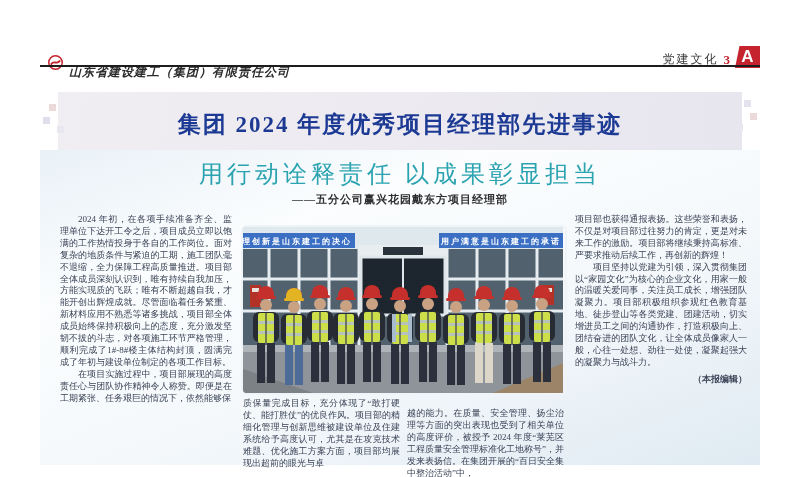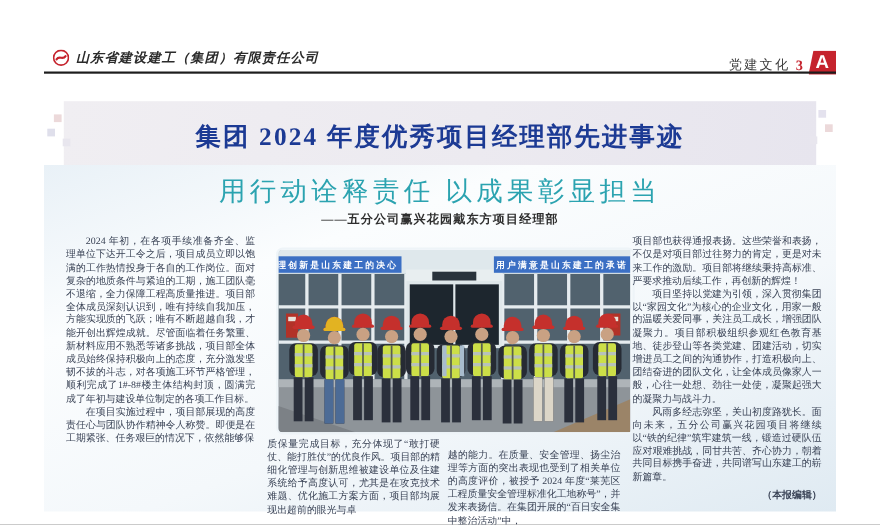--- a/index.html
+++ b/index.html
@@ -7,21 +7,21 @@
     position:relative; width:800px; height:477px; margin:0 auto;
     background:#ffffff; overflow:hidden;
     font-family:"Liberation Serif", serif; color:#3a4356;
   }
   
   .hdr { position:absolute; left:40px; right:40px; top:44px; height:22px; }
   .hdr-left { position:absolute; left:8px; top:0; display:flex; align-items:center; gap:6px; }
   .logo-svg { width:15px; height:15px; display:block; }
   .company {
     font-size:12px; font-weight:bold; color:#2b2b2b; letter-spacing:1px;
-    font-family:Liberation Serif, serif; font-style:italic;
+    font-family:Liberation Serif, serif; font-style:italic;margin-top:20px;
   }
   .hdr-right { position:absolute; right:0; bottom:-2px; display:flex; align-items:flex-end; gap:5px; }
   .section-label { font-size:12px; color:#3c3c3c; letter-spacing:2px; }
   .page-no { font-size:13px; font-weight:bold; color:#c5232d; }
   .a-logo {
     width:25px; height:22px; background:#c5232d; color:#fff;
     display:flex; align-items:center; justify-content:center;
     font-family:"Liberation Sans", sans-serif; font-weight:bold; font-size:17px;
     clip-path:polygon(0 100%, 18% 0, 100% 0, 100% 100%);
   }
@@ -60,21 +60,21 @@
   }
   .col p.ind { text-indent:2em; }
   .col1 { left:20px;  width:172px; }
   .col2 { left:203px; width:157px; top:248px; }
   .col3 { left:367px; width:157px; top:248px;margin-top:10px; }
   .col4 { left:535px; width:172px; }
   .sig { text-align:right !important; margin-top:5px !important; font-weight:bold; }
 
   
   .photo {
-    position:absolute; left:213px; top:77px; width:322px; height:166px; margin:0;
+    position:absolute; left:203px; top:77px; width:322px; height:166px; margin:0;
     border-radius:4px; overflow:hidden; box-shadow:0 0 0 2px #eef4f8;
   }
   .photo svg { display:block; }
   .banner-text { font-family:"Liberation Sans", sans-serif; font-size:8px; fill:#ffffff; letter-spacing:2px; font-weight:bold; }
 </style>
 </head>
 <body>
 
 <div class="page">
 
@@ -197,18 +197,17 @@
       <p>质保量完成目标，充分体现了“敢打硬仗、能打胜仗”的优良作风。项目部的精细化管理与创新思维被建设单位及住建系统给予高度认可，尤其是在攻克技术难题、优化施工方案方面，项目部均展现出超前的眼光与卓</p>
     </div>
 
     <div class="col col3">
       <p>越的能力。在质量、安全管理、扬尘治理等方面的突出表现也受到了相关单位的高度评价，被授予 2024 年度“莱芜区工程质量安全管理标准化工地称号”，并发来表扬信。在集团开展的“百日安全集中整治活动”中，</p>
     </div>
 
     <div class="col col4">
       <p>项目部也获得通报表扬。这些荣誉和表扬，不仅是对项目部过往努力的肯定，更是对未来工作的激励。项目部将继续秉持高标准、严要求推动后续工作，再创新的辉煌！</p>
       <p class="ind">项目坚持以党建为引领，深入贯彻集团以“家园文化”为核心的企业文化，用家一般的温暖关爱同事，关注员工成长，增强团队凝聚力。项目部积极组织参观红色教育基地、徒步登山等各类党建、团建活动，切实增进员工之间的沟通协作，打造积极向上、团结奋进的团队文化，让全体成员像家人一般，心往一处想、劲往一处使，凝聚起强大的凝聚力与战斗力。</p>
-      <p class="ind">风雨多经志弥坚，关山初度路犹长。面向未来，五分公司赢兴花园项目将继续以“铁的纪律”筑牢建筑一线，锻造过硬队伍应对艰难挑战，同甘共苦、齐心协力，朝着共同目标携手奋进，共同谱写山东建工的崭新篇章。</p>
       <p class="sig">（本报编辑）</p>
     </div>
   </section>
 
 </div>
 
 </body></html>

